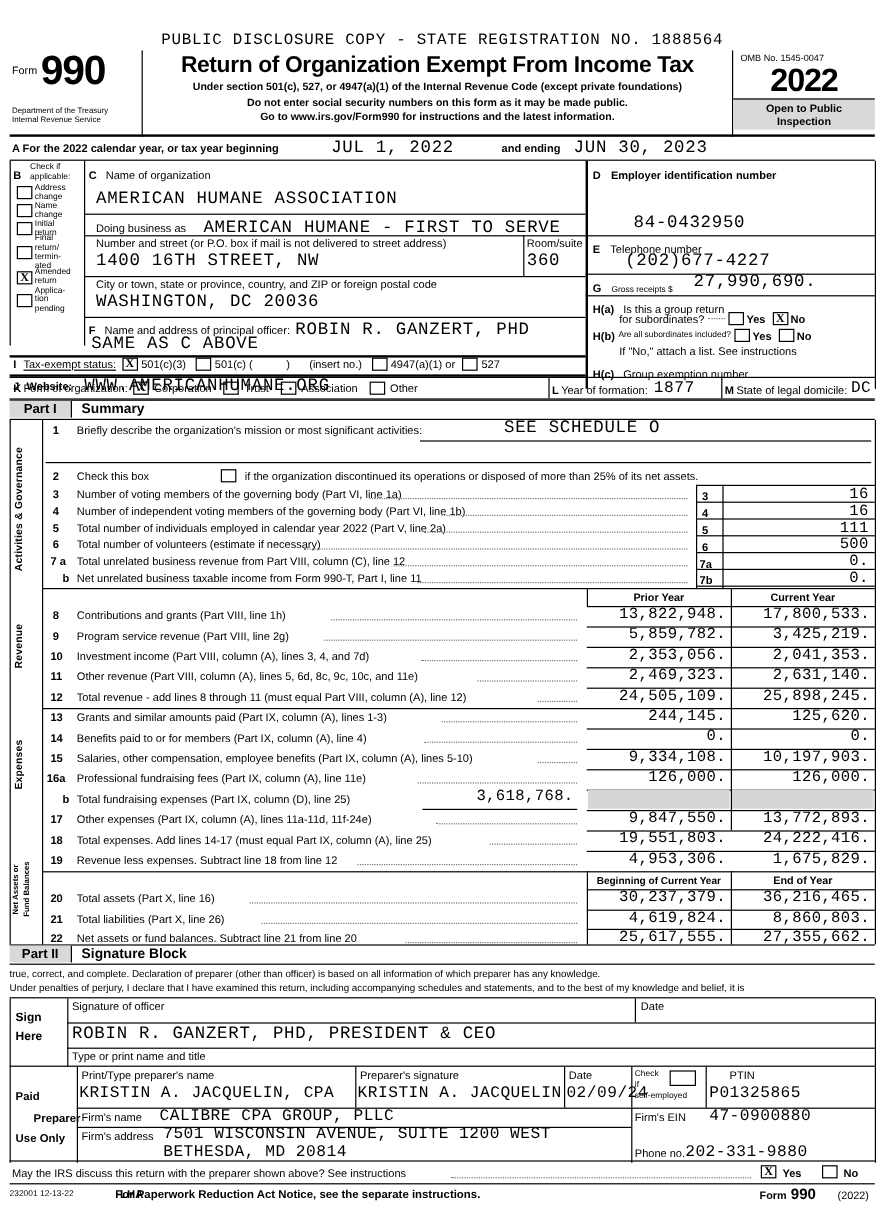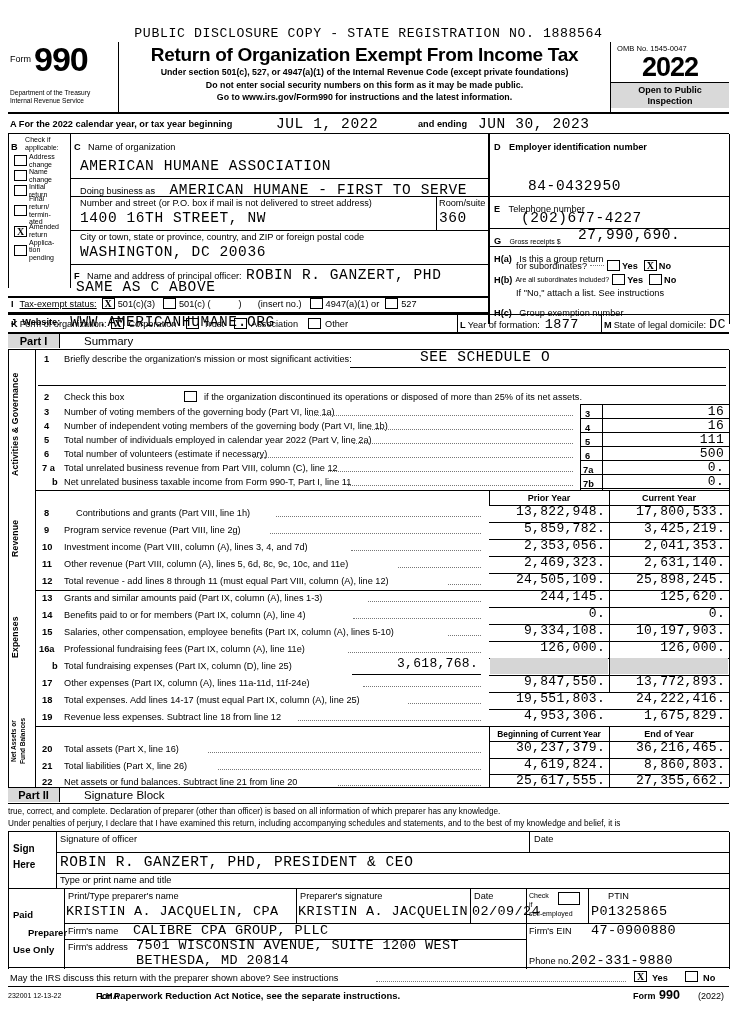--- a/index.html
+++ b/index.html
@@ -49,21 +49,21 @@
   .hline2 { position:absolute; background:#000; height:1.5px; }
   .vline2 { position:absolute; background:#000; width:1.5px; }
 
   .cb { display:inline-block; width:13px; height:11px; border:1px solid #000; vertical-align:middle;
         text-align:center; font-size:10px; font-weight:bold; line-height:10px; font-family:"Liberation Serif", serif; }
 
   
   .partbar { position:absolute; left:8px; width:721px; height:17px; border-top:1.5px solid #000; border-bottom:1.5px solid #000; }
   .partlbl { position:absolute; left:0; top:0; width:52px; height:14px; background:#d9d9d9; border-right:1.5px solid #000;
              font-size:11px; font-weight:bold; text-align:center; line-height:14px; }
-  .parttxt { position:absolute; left:76px; top:0; font-size:11.5px; font-weight:normal; line-height:14px; }
+  .parttxt { position:absolute; left:60px; top:0; font-size:11.5px; font-weight:bold; line-height:14px; }
 
   
   .tl { position:absolute; font-size:9.2px; }
   .num { position:absolute; font-size:9.3px; font-weight:bold; }
   .amt { position:absolute; font-family:"Liberation Mono", monospace; font-size:13px; text-align:right; letter-spacing:0.3px; }
   .dots { position:absolute; border-bottom:1px dotted #777; height:1px; }
   .vlabel { position:absolute; font-size:8.6px; font-weight:bold; writing-mode:vertical-rl; transform:rotate(180deg);
             text-align:center; letter-spacing:0.2px; }
   .shade { position:absolute; background:#d6d6d6; }
 
@@ -354,21 +354,21 @@
 
     <div class="hline" style="left:27px;top:140px;width:694px;"></div>
 
     <div class="vline" style="left:481px;top:140px;height:15px;"></div>
     <div class="vline" style="left:601px;top:140px;height:202px;"></div>
     <div class="colhdr" style="left:481px;top:143px;width:120px;">Prior Year</div>
     <div class="colhdr" style="left:601px;top:143px;width:120px;">Current Year</div>
     <div class="hline" style="left:481px;top:155px;width:240px;"></div>
 
     <div class="num" style="left:36px;top:158px;">8</div>
-    <div class="tl" style="left:56px;top:158px;margin-left:12px;">Contributions and grants (Part VIII, line 1h)</div>
+    <div class="tl" style="left:56px;top:158px;">Contributions and grants (Part VIII, line 1h)</div>
     <div class="dots" style="left:268px;top:166px;width:205px;"></div>
     <div class="amt" style="left:481px;top:154px;width:116px;">13,822,948.</div>
     <div class="amt" style="left:601px;top:154px;width:116px;">17,800,533.</div>
     <div class="hline" style="left:481px;top:172px;width:240px;"></div>
 
     <div class="num" style="left:36px;top:175px;">9</div>
     <div class="tl" style="left:56px;top:175px;">Program service revenue (Part VIII, line 2g)</div>
     <div class="dots" style="left:262px;top:183px;width:211px;"></div>
     <div class="amt" style="left:481px;top:171px;width:116px;">5,859,782.</div>
     <div class="amt" style="left:601px;top:171px;width:116px;">3,425,219.</div>

